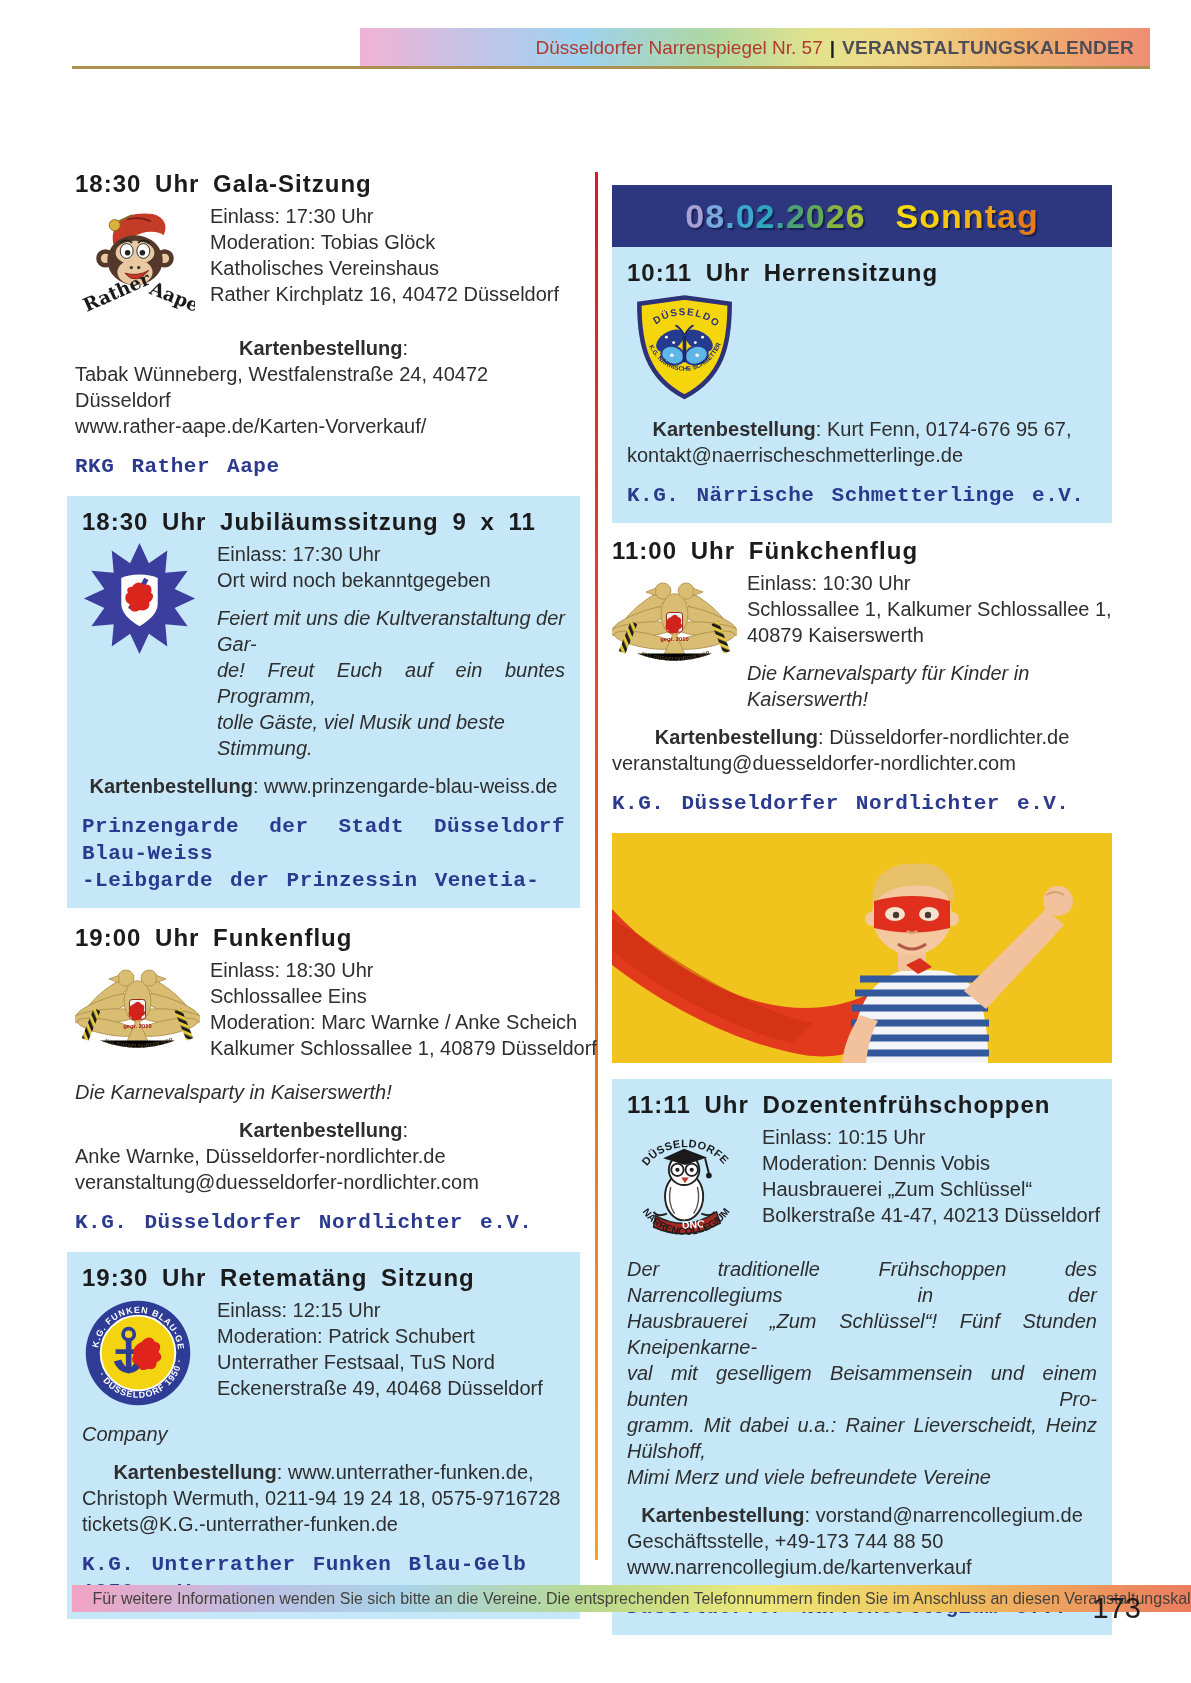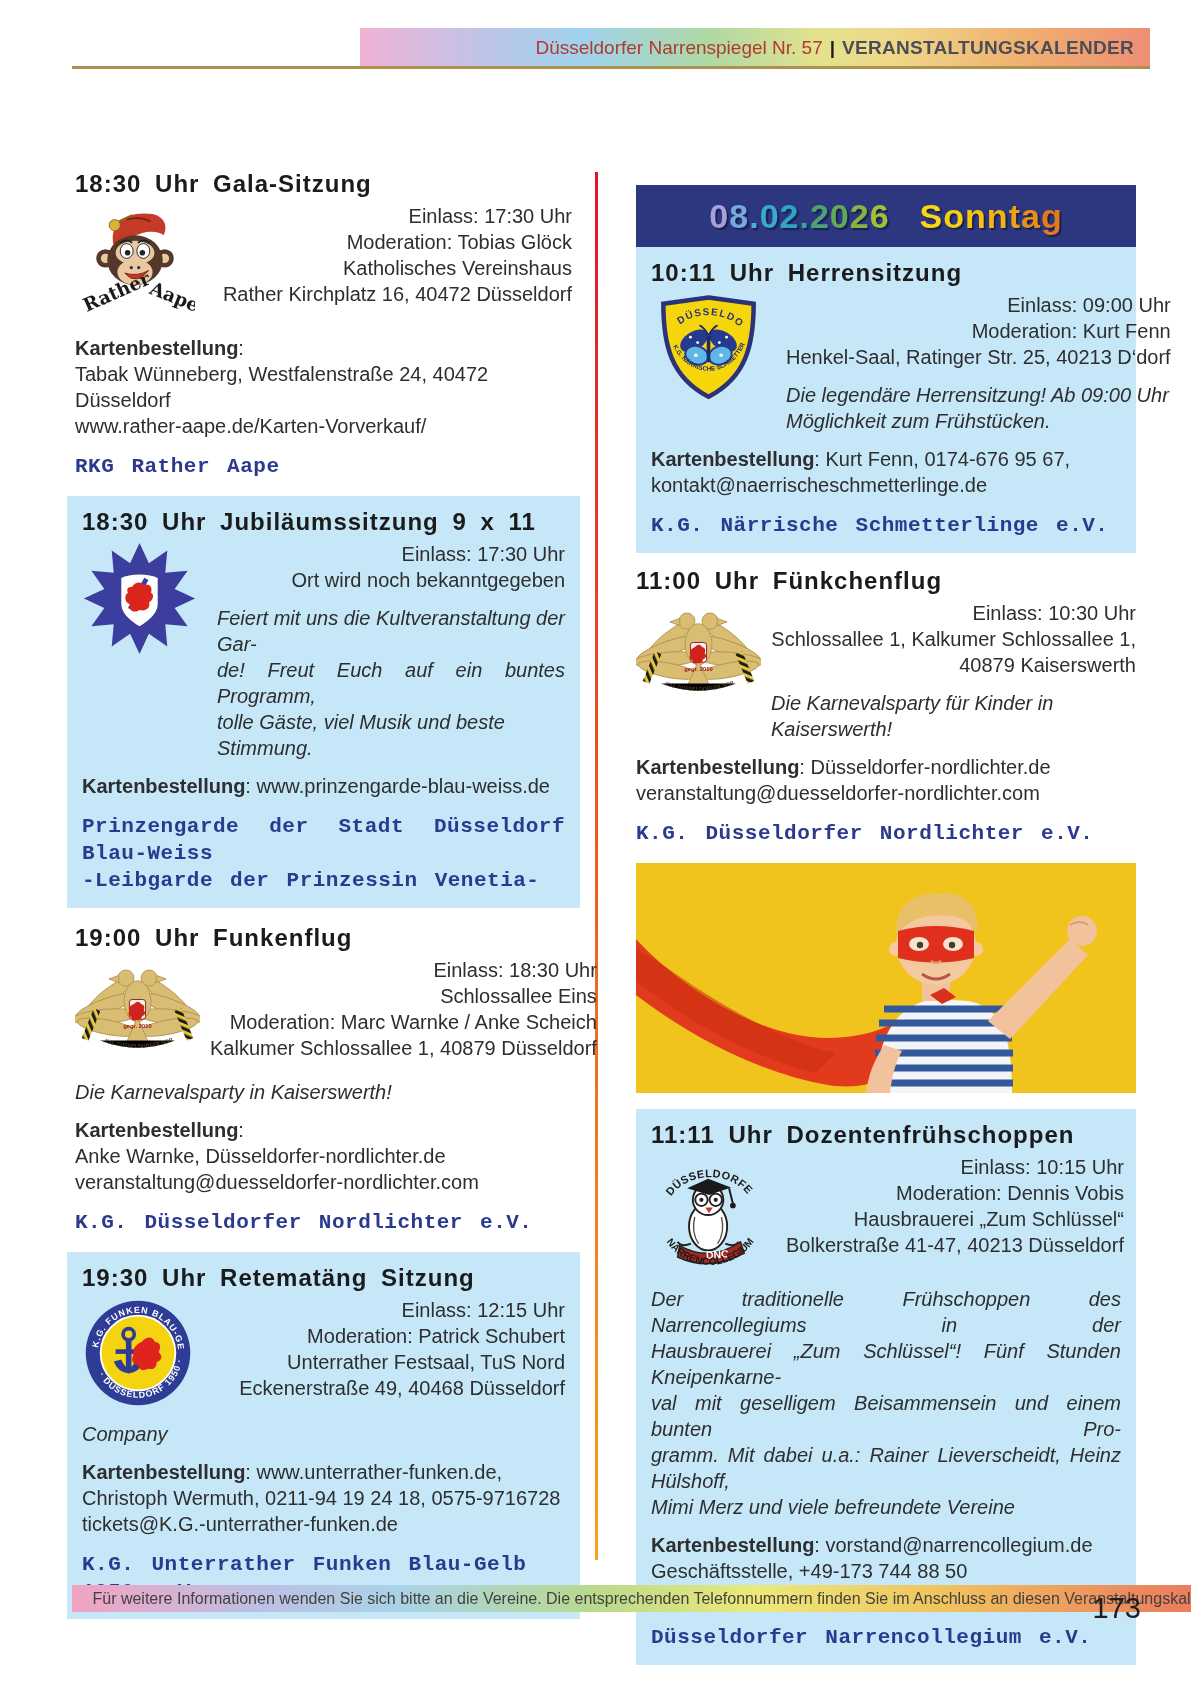--- a/index.html
+++ b/index.html
@@ -16,34 +16,34 @@
   .hdr-sect{color:#4d4d57;font-weight:bold;letter-spacing:.3px;}
   .gold-rule{position:absolute;left:72px;top:66px;width:1078px;height:3px;background:#ac9150;}
 
   
   .divider{position:absolute;left:595px;top:172px;width:3px;height:1388px;
     background:linear-gradient(#e2132b,#f6a41c);}
 
   
   .col{position:absolute;}
   .col-left{left:75px;top:170px;width:497px;}
-  .col-right{left:636px;top:185px;width:500px;}
+  .col-right{left:612px;top:185px;width:500px;}
 
   
   .event{margin:0 0 16px 0;}
   .evt-title{margin:0 0 5px 0;font-size:24px;font-weight:bold;color:#1b1b1b;
     letter-spacing:1px;word-spacing:6px;line-height:28px;}
   .evt-body{display:flex;align-items:flex-start;}
   .logo{flex:0 0 135px;width:135px;}
   .logo svg{display:block;}
   .evt-right{flex:1;font-size:20px;line-height:26px;}
-  .line{white-space:nowrap;text-align:right;}
+  .line{white-space:nowrap;}
   .desc{font-style:italic;font-size:20px;line-height:26px;margin:12px 0 0 0;}
   .desc .just{text-align:justify;text-align-last:justify;}
-  .kb{margin:12px 0 0 0;font-size:20px;line-height:26px;}
+  .kb{margin:12px 0 0 0;font-size:20px;line-height:26px;text-align:center;}
   .kb b{font-weight:bold;}
   .kb-line{font-size:20px;line-height:26px;}
   .org{margin:14px 0 0 0;font-size:21px;font-weight:bold;color:#2b3a8f;
     line-height:27px;letter-spacing:.5px;word-spacing:4px;font-family:Liberation Mono, monospace;}
   .org .just{text-align:justify;text-align-last:justify;}
   .box{background:#c6e7f8;margin-left:-8px;width:calc(100% + 16px);box-sizing:border-box;
     padding:12px 15px 14px 15px;}
   .box .event{margin:0;}
 
   
@@ -280,29 +280,20 @@
               <ellipse cx="47" cy="70" rx="13" ry="10" fill="#5fb7e8" stroke="#243b8f" stroke-width="2" transform="rotate(18 47 70)"></ellipse>
               <ellipse cx="73" cy="70" rx="13" ry="10" fill="#5fb7e8" stroke="#243b8f" stroke-width="2" transform="rotate(-18 73 70)"></ellipse>
               <circle cx="46" cy="70" r="2" fill="#fff"></circle>
                 <circle cx="74" cy="70" r="2" fill="#fff"></circle>
               <rect x="58" y="48" width="4" height="30" rx="2" fill="#1e2a6e"></rect>
               <path d="M60,48 q-5,-9 -10,-11 M60,48 q5,-9 10,-11" stroke="#1e2a6e" stroke-width="2" fill="none"></path>
               <path id="bf-bot" d="M20,58 A44,50 0 0 0 100,58" fill="none"></path>
               <text font-size="7" font-weight="bold" fill="#1e2a6e"><textPath href="#bf-bot" startOffset="2%">K.G. NÄRRISCHE SCHMETTERLINGE</textPath></text>
             </svg>
           </div>
-          <div class="evt-right">
-            <div class="line">Einlass: 09:00 Uhr</div>
-            <div class="line">Moderation: Kurt Fenn</div>
-            <div class="line">Henkel-Saal, Ratinger Str. 25, 40213 D‘dorf</div>
-            <div class="desc">
-              <div>Die legendäre Herrensitzung!  Ab 09:00 Uhr</div>
-              <div>Möglichkeit zum Frühstücken.</div>
-            </div>
-          </div>
         </div>
         <p class="kb"><b>Kartenbestellung</b><span>: Kurt Fenn, 0174-676 95 67,</span></p>
         <div class="kb-line">kontakt@naerrischeschmetterlinge.de</div>
         <h3 class="org">
             <div>K.G. Närrische Schmetterlinge e.V.</div>
           </h3>
       </section>
     </div>
 
     <section class="event" style="margin-top:14px">

